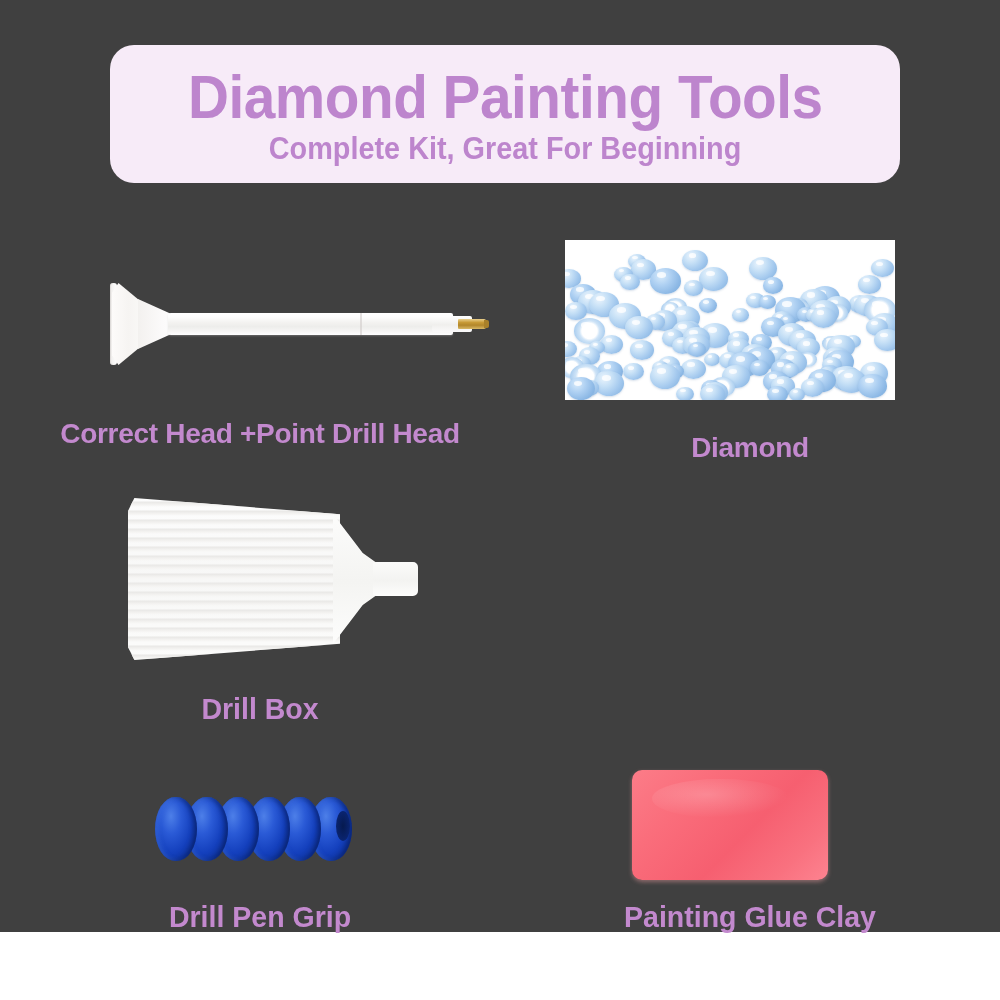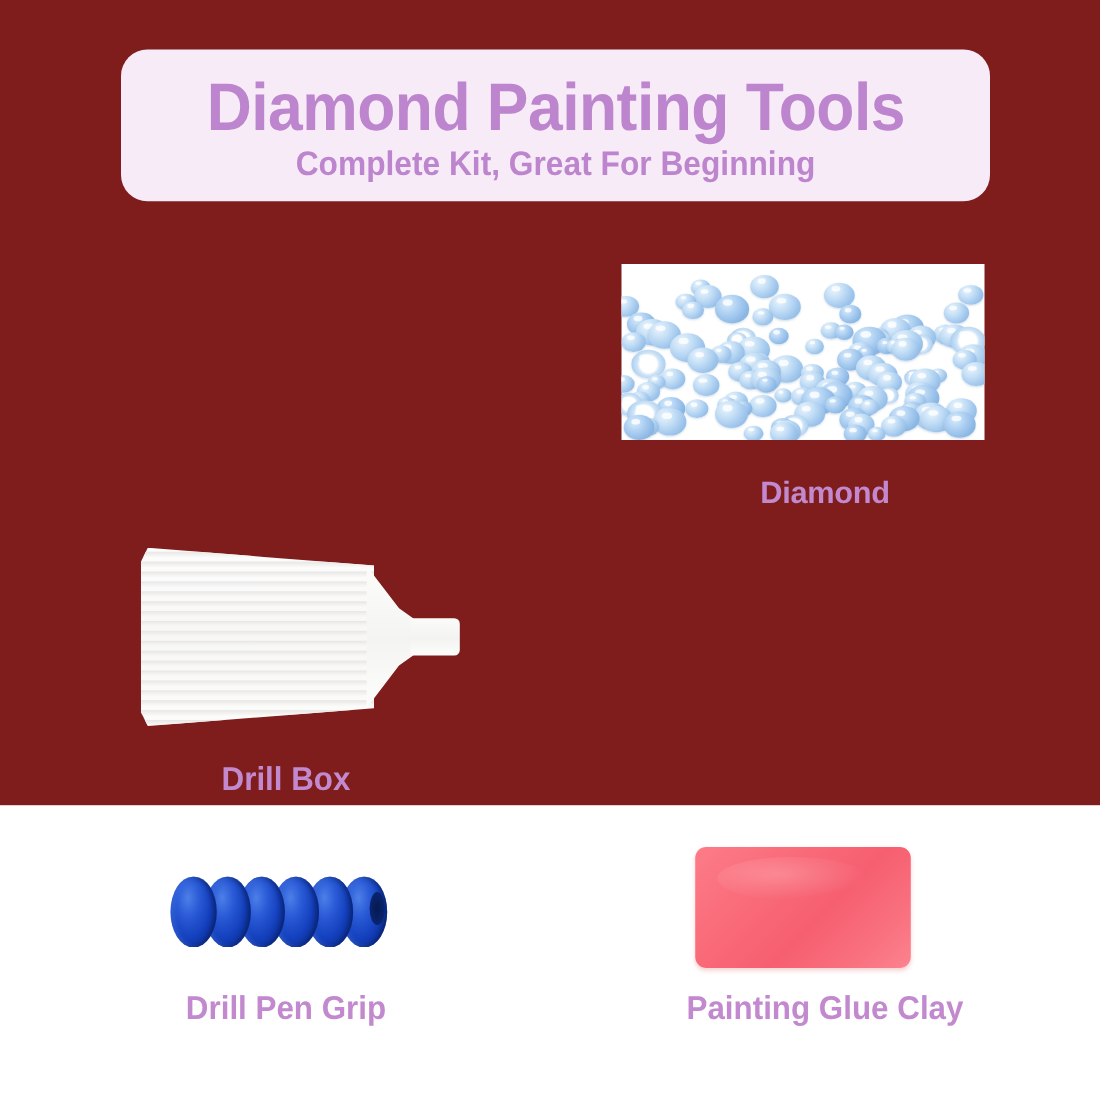--- a/index.html
+++ b/index.html
@@ -12,22 +12,22 @@
     width: 1000px;
     height: 1000px;
     overflow: hidden;
     font-family: "Liberation Sans", "DejaVu Sans", sans-serif;
     position: relative;
   }
 
   #page {
     position: relative;
     width: 1000px;
-    height: 732px;
-    background: #7f1d1d;
+    height: 932px;
+    background: #404040;
   }
 
   
   .header-panel {
     position: absolute;
     left: 110px;
     top: 45px;
     width: 790px;
     height: 138px;
     background: #f7ebf8;
@@ -361,20 +361,35 @@
 </head>
 <body>
 
 <div id="page">
 
   <div class="header-panel">
     <div class="header-title">Diamond Painting Tools</div>
     <div class="header-subtitle">Complete Kit, Great For Beginning</div>
   </div>
 
+  <div class="item" id="item-pen">
+    <div class="item-figure">
+      <div class="pen-wrap">
+        <div class="pen-blade"></div>
+        <div class="pen-head"></div>
+        <div class="pen-neck"></div>
+        <div class="pen-barrel"></div>
+        <div class="pen-barrel-seam"></div>
+        <div class="pen-collar"></div>
+        <div class="pen-tip"></div>
+        <div class="pen-tip-end"></div>
+      </div>
+    </div>
+    <div class="item-label label-wide">Correct Head +Point Drill Head</div>
+  </div>
 
   <div class="item" id="item-diamond">
     <div class="item-figure">
       <div class="diamond-wrap" id="bead-field">
           <div class="bead" style="left: 117.368px; top: 9.88501px; width: 25.7073px; height: 21.08px;"></div>
           <div class="bead" style="left: 63.0863px; top: 13.8256px; width: 18.1085px; height: 14.8489px;"></div>
           <div class="bead" style="left: 305.857px; top: 18.5888px; width: 22.7083px; height: 18.6208px;"></div>
           <div class="bead" style="left: 183.849px; top: 16.589px; width: 28.0457px; height: 22.9975px;"></div>
           <div class="bead" style="left: 65.6465px; top: 19.4578px; width: 25.1475px; height: 20.621px;"></div>
           <div class="bead" style="left: 49.1259px; top: 26.6738px; width: 18.4063px; height: 15.0932px;"></div>

